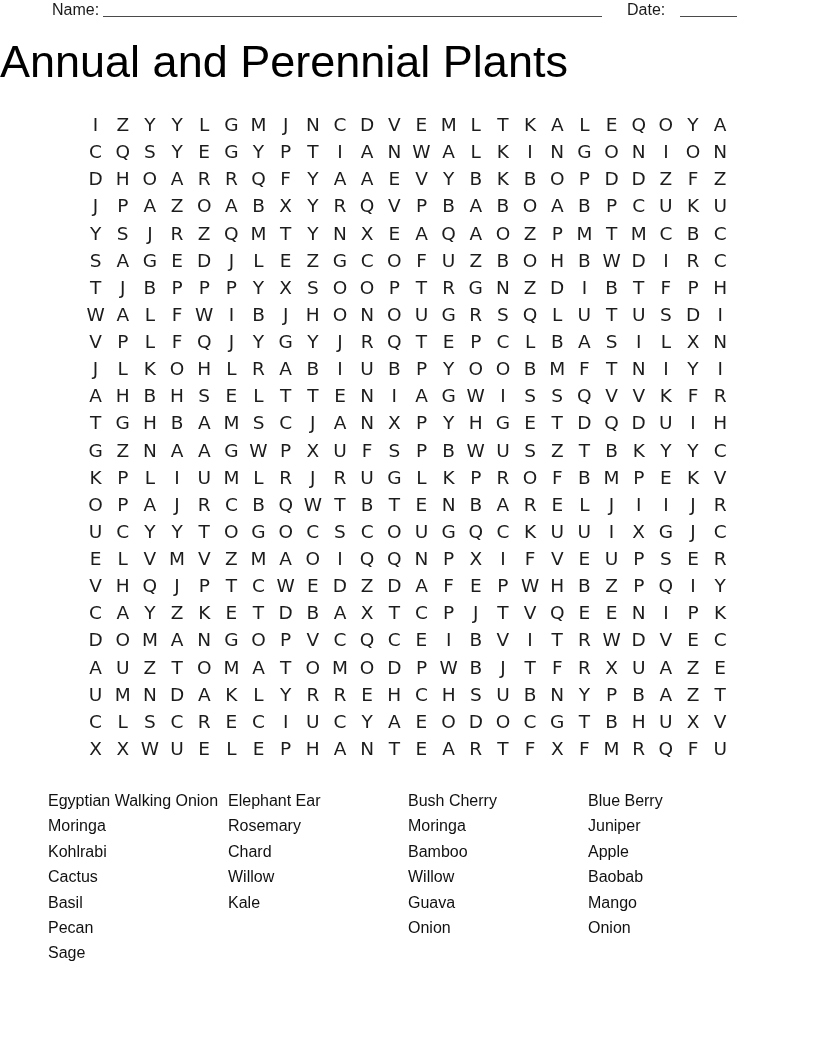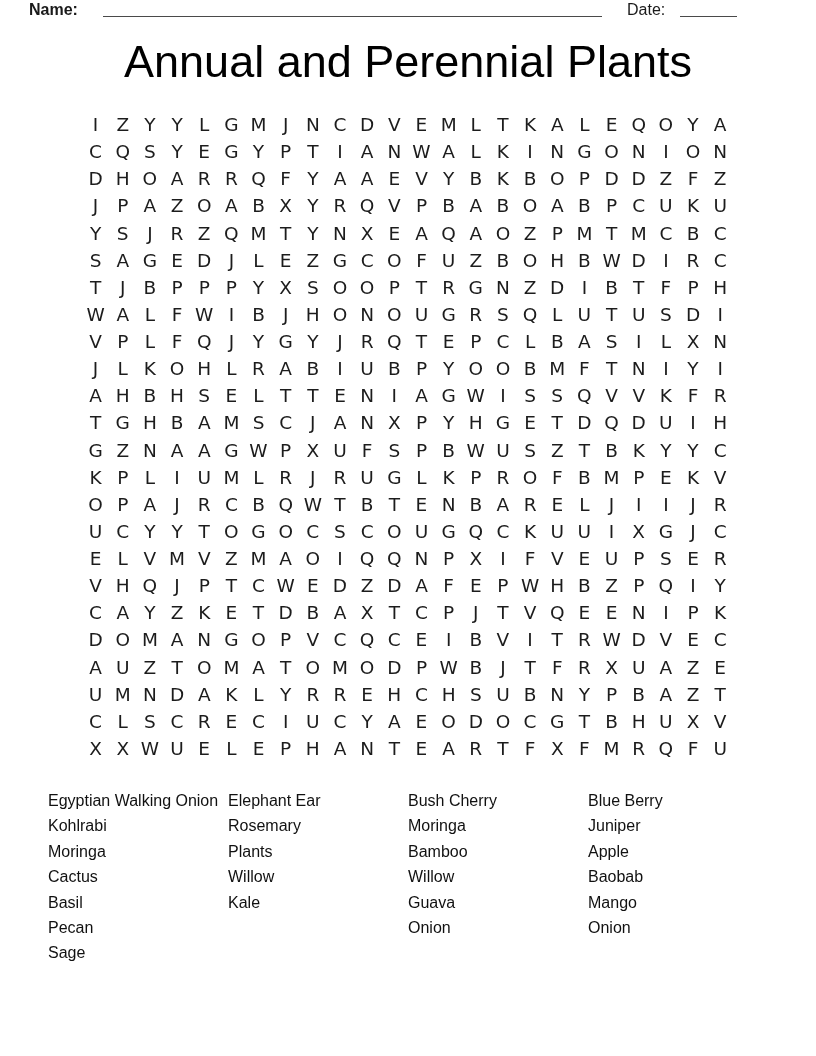--- a/index.html
+++ b/index.html
@@ -17,38 +17,37 @@
   }
 
   
   .hdr-label {
     position: absolute;
     top: 1px;
     font-size: 16px;
     line-height: 18px;
     color: #1a1a1a;
   }
-  #name-label { left: 29px; font-weight: bold; }
+  #name-label { left: 52px; }
   #date-label { left: 627px; }
   .hdr-line {
     position: absolute;
     top: 0;
     height: 16px;
     border-bottom: 1.6px solid #4a4a4a;
   }
   #name-line { left: 103px; width: 499px; }
   #date-line { left: 680px; width: 57px; }
 
   
   .title {
     position: absolute;
     top: 36px;
     left: 0;
     width: 100%;
-    text-align: center;
     font-size: 45px;
     line-height: 52px;
     font-weight: 400;
     letter-spacing: 0px;
     color: #000;
     font-family: "Liberation Sans", "DejaVu Sans", sans-serif;
   }
 
   
   .grid {
@@ -669,31 +668,31 @@
     <div class="cell">M</div>
     <div class="cell">R</div>
     <div class="cell">Q</div>
     <div class="cell">F</div>
     <div class="cell">U</div>
   </div>
 
 <div class="words">
   <div class="word-col">
       <div class="word">Egyptian Walking Onion</div>
+      <div class="word">Moringa</div>
       <div class="word">Kohlrabi</div>
-      <div class="word">Moringa</div>
       <div class="word">Cactus</div>
       <div class="word">Basil</div>
       <div class="word">Pecan</div>
       <div class="word">Sage</div>
     </div>
   <div class="word-col">
       <div class="word">Elephant Ear</div>
       <div class="word">Rosemary</div>
-      <div class="word">Plants</div>
+      <div class="word">Chard</div>
       <div class="word">Willow</div>
       <div class="word">Kale</div>
     </div>
   <div class="word-col">
       <div class="word">Bush Cherry</div>
       <div class="word">Moringa</div>
       <div class="word">Bamboo</div>
       <div class="word">Willow</div>
       <div class="word">Guava</div>
       <div class="word">Onion</div>

